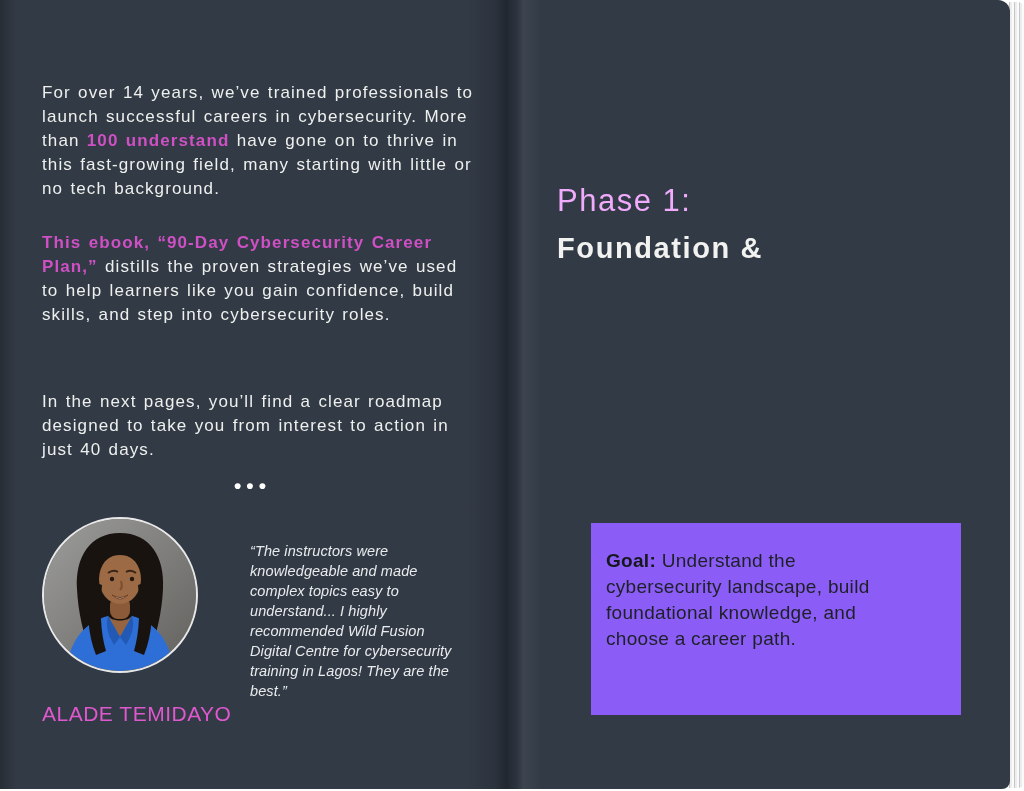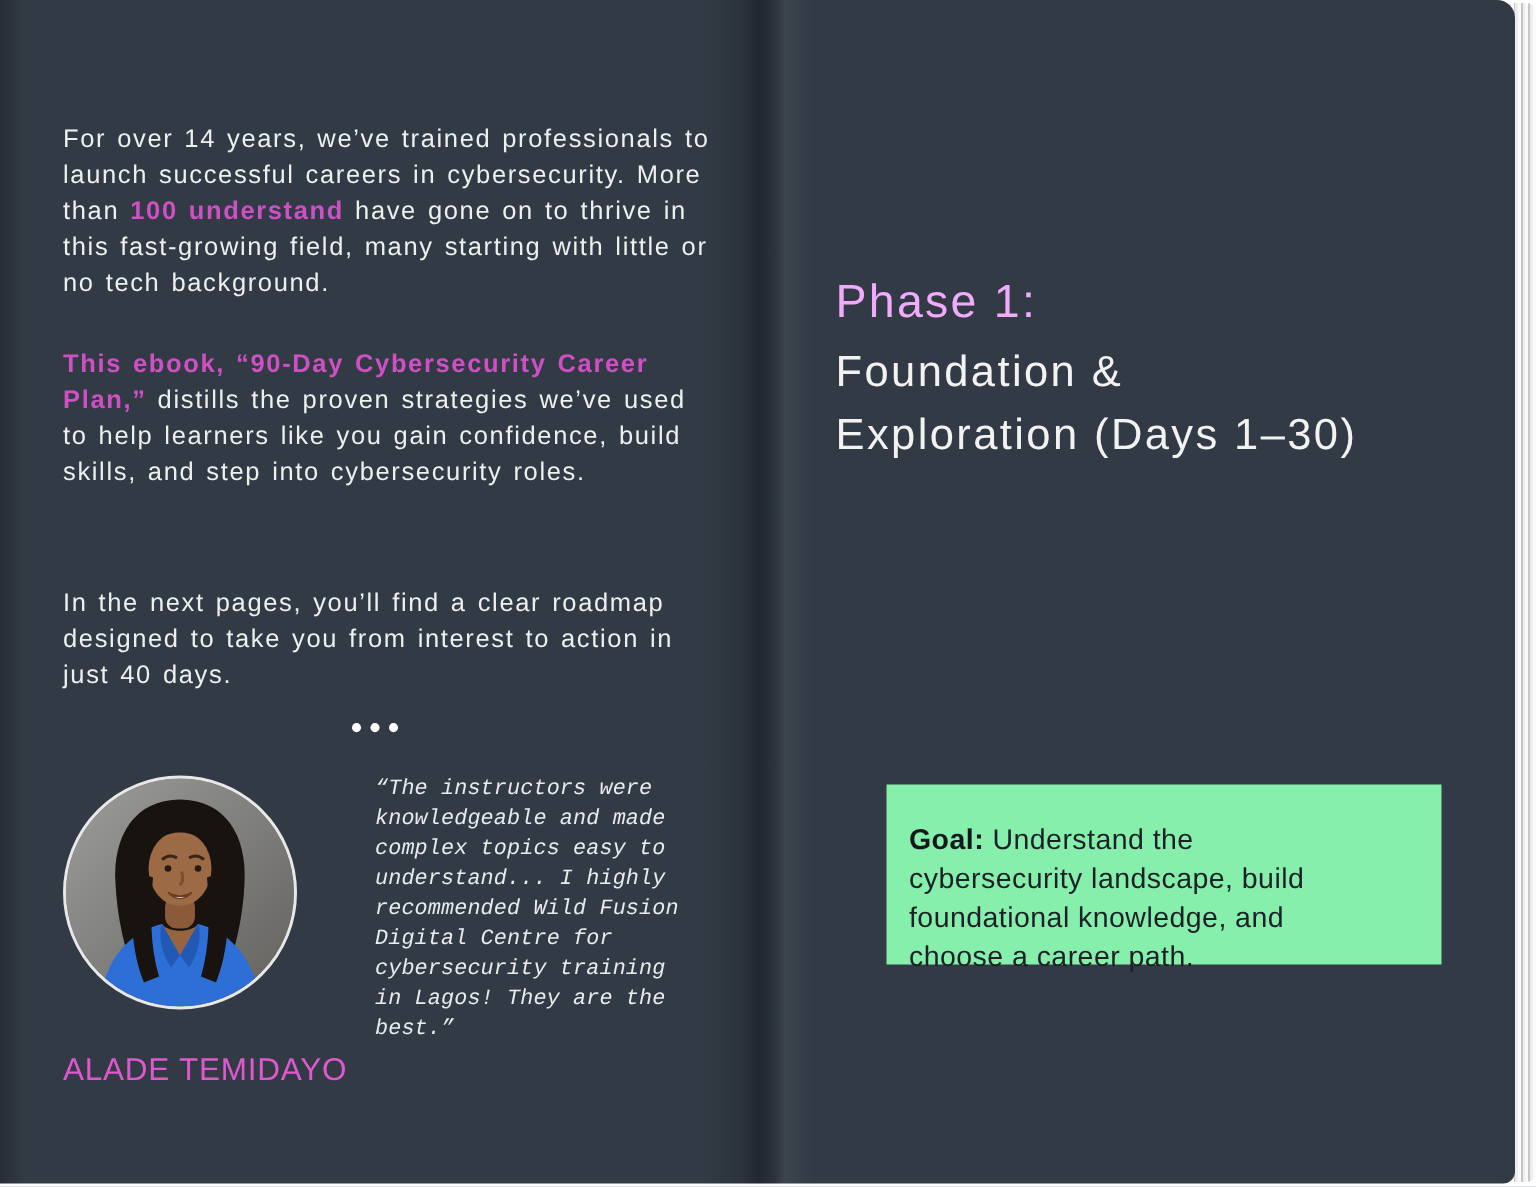--- a/index.html
+++ b/index.html
@@ -62,47 +62,47 @@
   }
 
   .avatar {
     position:absolute; left:42px; top:517px; width:156px; height:156px;
     box-sizing:border-box; border:2px solid #e8e8e8; border-radius:50%;
     overflow:hidden; background:#7b7b78;
   }
   .avatar svg { display:block; width:152px; height:152px; }
 
   .testimonial {
-    position:absolute; left:250px; top:516px; width:214px;
-    font-family:Liberation Mono, monospace;
+    position:absolute; left:250px; top:541px; width:214px;
+    font-family:Liberation Sans, sans-serif;
     font-style:italic; font-size:14.5px; line-height:20px;
     color:#e9ebed; letter-spacing:0.1px;
   }
 
   .author {
     position:absolute; left:42px; top:702px;
     font-size:21px; font-weight:400; letter-spacing:0.5px;
     color:#de58ce;
   }
 
   
   .phase {
     position:absolute; left:557px; top:183px;
     font-size:31px; font-weight:400; letter-spacing:1.5px;
     color:#f0abfc;
   }
   .title {
     position:absolute; left:557px; top:227px;
-    font-size:29px; font-weight:400; line-height:42px; letter-spacing:1.6px;
+    font-size:29px; font-weight:700; line-height:42px; letter-spacing:1.6px;
     color:#f2f3f1;
   }
 
   .goal-box {
-    position:absolute; left:591px; top:523px; width:370px; height:120px;
-    background:#86efac; box-sizing:border-box;
+    position:absolute; left:591px; top:523px; width:370px; height:192px;
+    background:#8b5cf6; box-sizing:border-box;
   }
   .goal-text {
     margin:25px 0 0 15px; width:305px;
     font-size:19px; line-height:26px; letter-spacing:0.3px;
     color:#1d2127;
   }
   .goal-label { font-weight:700; color:#14171c; }
 </style>
 </head>
 <body>
@@ -160,21 +160,20 @@
 
       <div class="author">ALADE TEMIDAYO</div>
     </div>
 
     <div>
 
       <div class="phase">Phase 1:</div>
 
       <div class="title">
         <div>Foundation &amp;</div>
-        <div>Exploration (Days 1–30)</div>
       </div>
 
       <div class="goal-box">
         <p class="goal-text"><span class="goal-label">Goal:</span><span> Understand the cybersecurity landscape, build foundational knowledge, and choose a career path.</span></p>
       </div>
     </div>
 
     <div class="left-edge-shade"></div>
     <div class="spine-shade"></div>
   </div>

